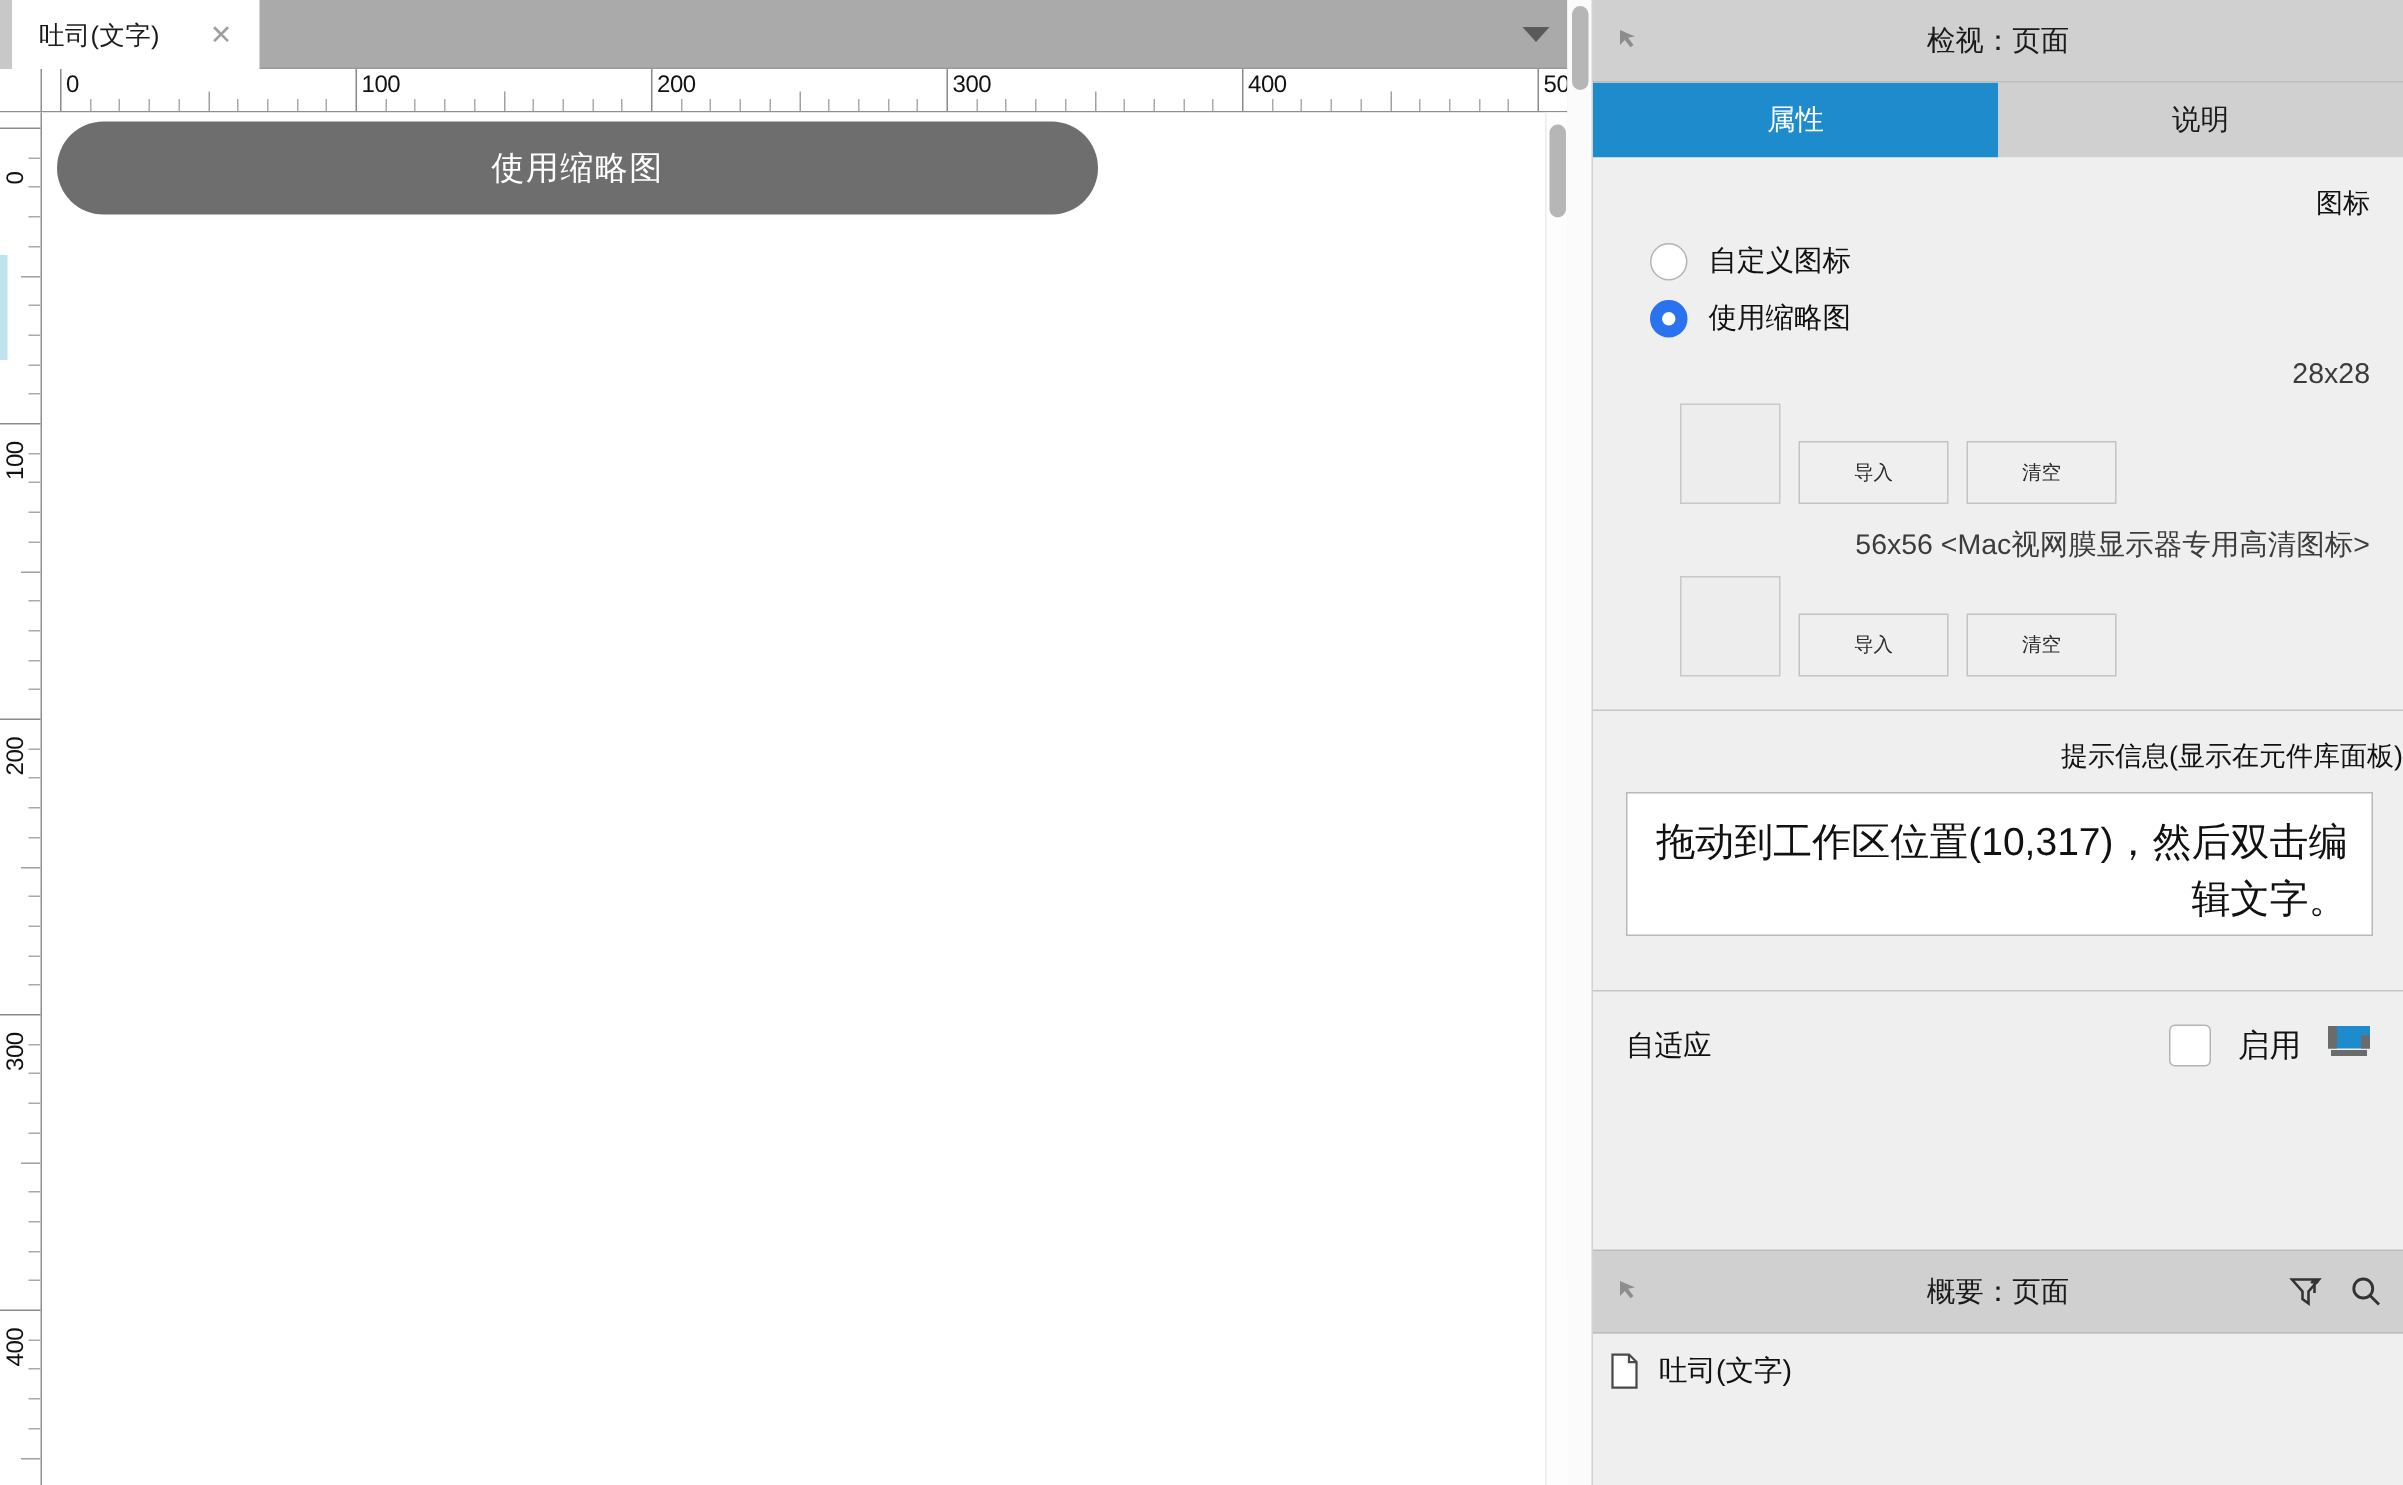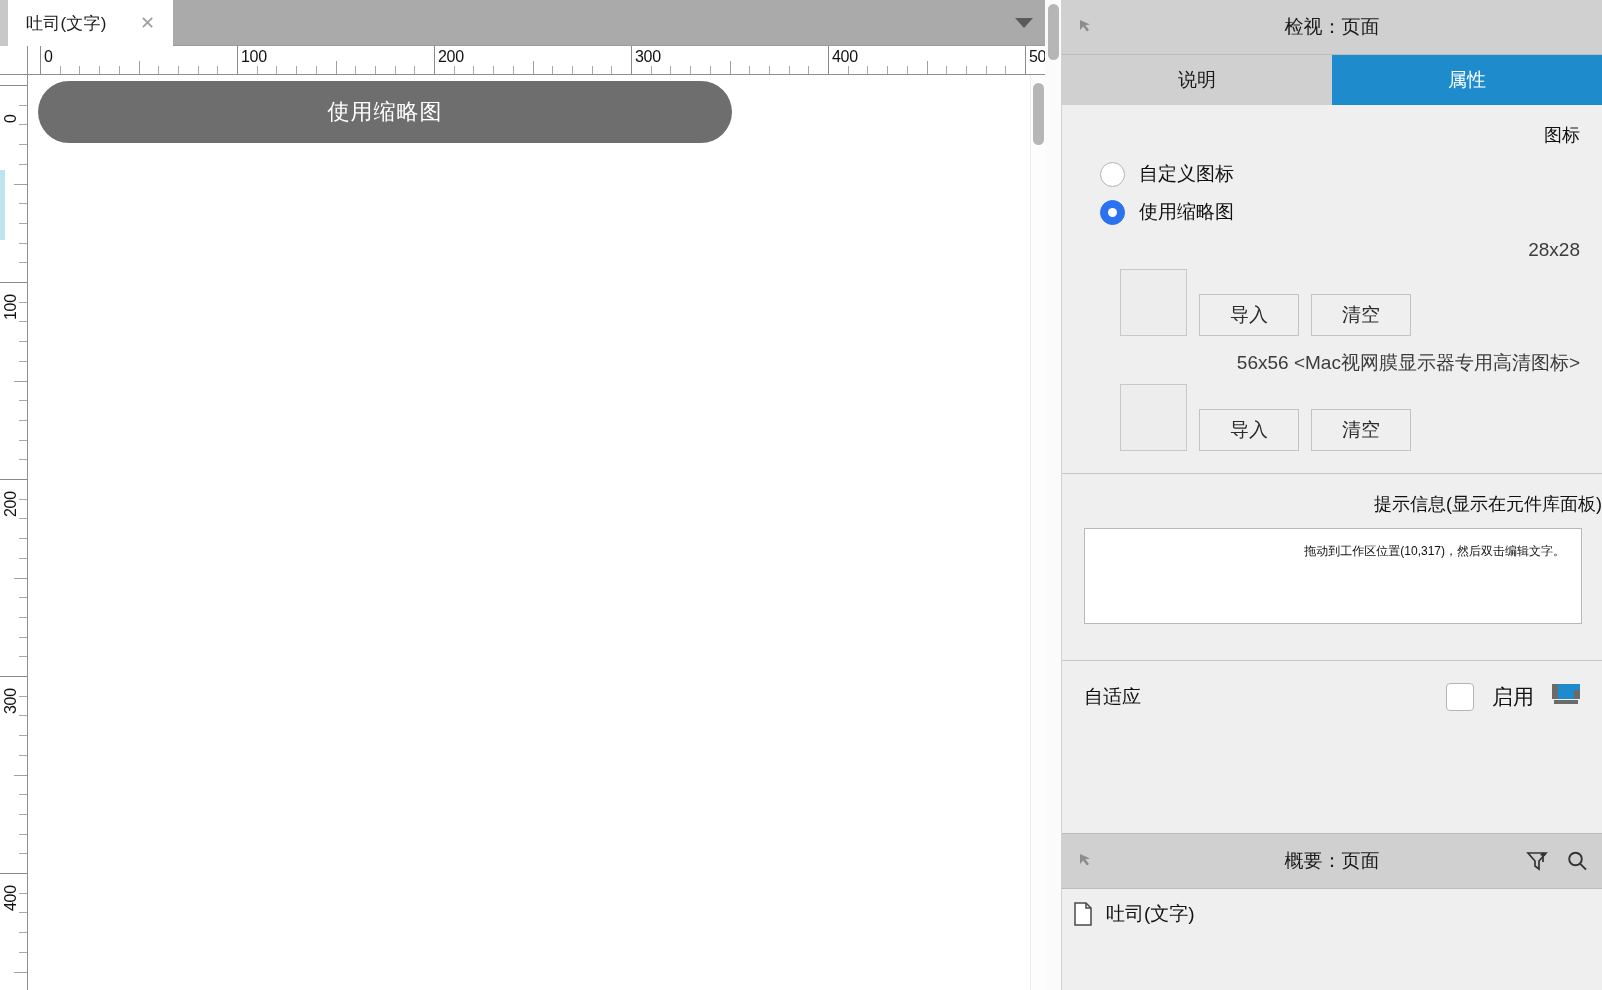--- a/index.html
+++ b/index.html
@@ -251,37 +251,37 @@
   
   .size-label { font-size: 19px; color: #3c3c3c; margin: 14px 0 8px 36px; }
   .icon-row { display: flex; align-items: flex-end; margin-left: 36px; gap: 12px; }
   .icon-preview {
     width: 67px; height: 67px;
     background: #ededed; border: 1px solid #c8c8c8;
   }
   .pbtn {
     height: 42px; min-width: 100px;
     background: #efefef; border: 1px solid #c3c3c3;
-    font-size: 19px; color: #2c2c2c;
+    font-size: 13px; color: #2c2c2c;
     display: flex; align-items: center; justify-content: center;
     cursor: pointer;
   }
 
   .divider {
     height: 1px; background: #c6c6c6;
     margin: 22px 0 0 0;
   }
 
   .tip-label { font-size: 18px; color: #111; margin: 18px 0 12px 22px; }
   .tip-box {
     margin: 0 20px 0 22px;
     height: 96px; background: #ffffff;
     border: 1px solid #b9b9b9;
     padding: 14px 16px;
-    font-size: 12px; line-height: 1.45; color: #111;
+    font-size: 26px; line-height: 1.45; color: #111;
     cursor: text;
   }
 
   .adaptive-row {
     display: flex; align-items: center;
     height: 72px; padding: 0 22px;
   }
   .adaptive-label { font-size: 19px; color: #111; }
   .adaptive-right {
     margin-left: auto; display: flex; align-items: center; gap: 18px;
@@ -469,22 +469,22 @@
       <div class="panel-header">
         <span class="collapse-icon">
           <svg viewBox="0 0 18 18" width="18" height="18">
             <path d="M2 2 L2 12 L5.2 8.6 L9 13.5 L11 12 L7.4 7.2 L12 6.4 Z" fill="#8d8d8d"></path>
           </svg>
         </span>
         <span class="panel-header-title">检视：页面</span>
       </div>
 
       <div id="inspector-tabs">
+        <div class="itab active">属性</div>
         <div class="itab">说明</div>
-        <div class="itab active">属性</div>
       </div>
 
       <div id="panel-content">
 
         <div class="section">
           <div class="sec-title">图标</div>
 
           <div class="radio-row">
             <span class="radio"></span>
             <span class="radio-label">自定义图标</span>

